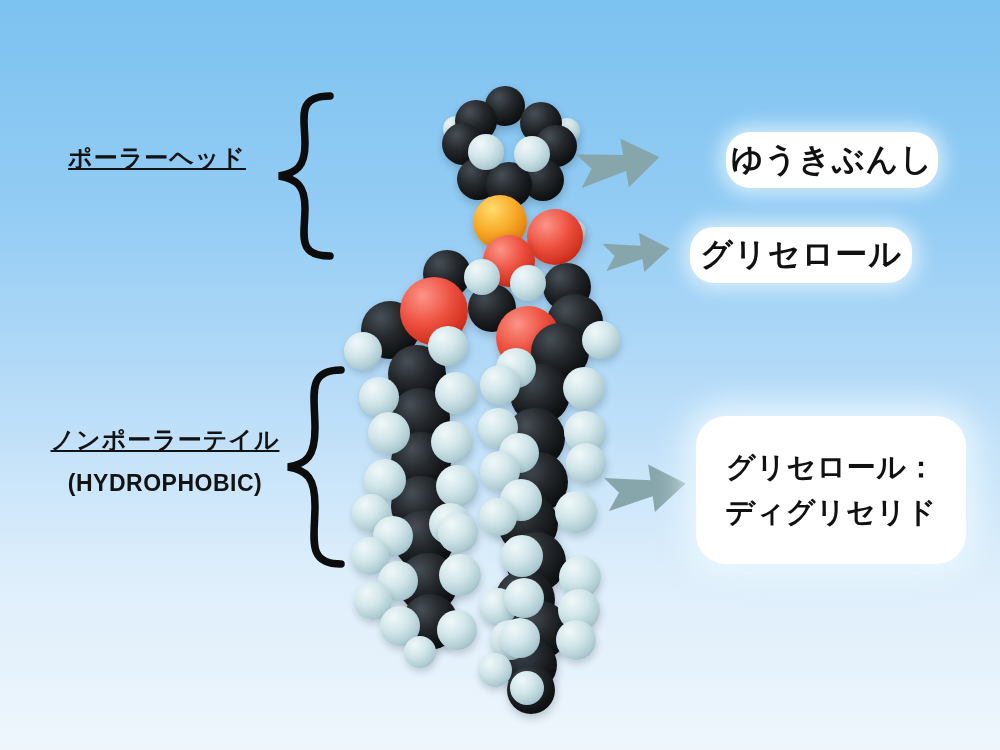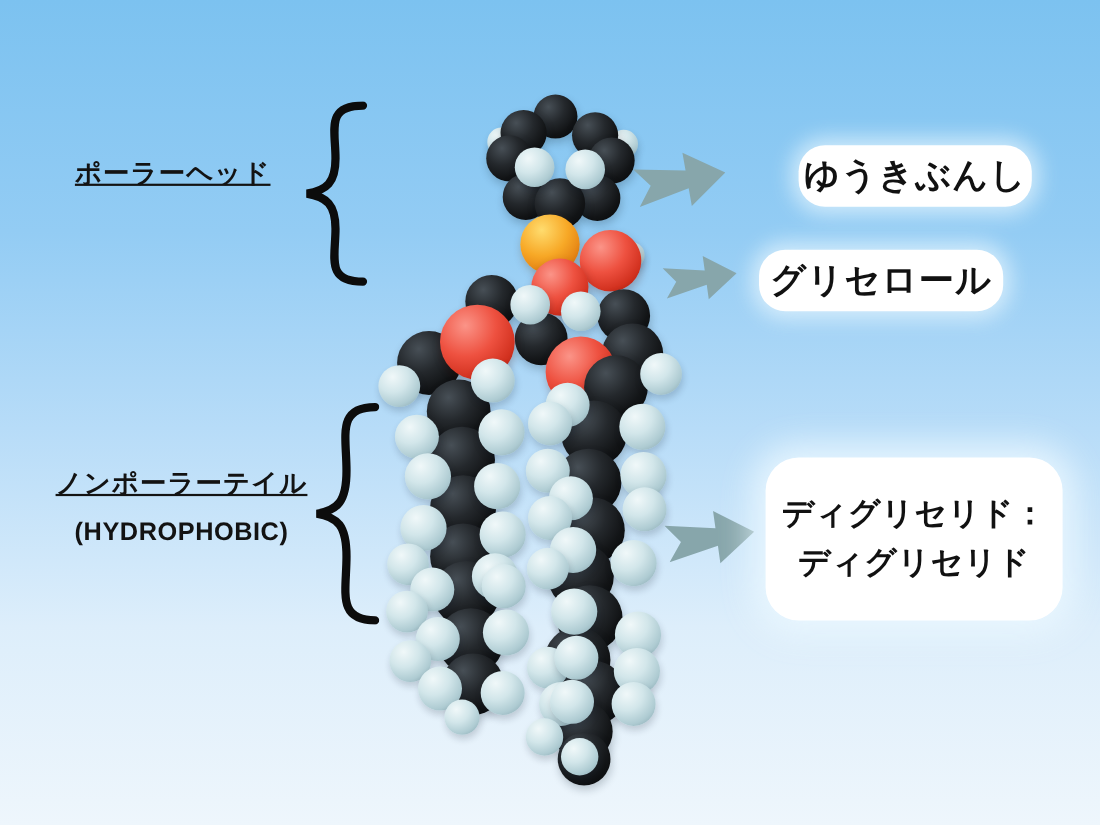--- a/index.html
+++ b/index.html
@@ -151,17 +151,17 @@
     <polygon points="100,31 57,1 57,21 0,10 16,31 0,52 57,41 57,61"></polygon>
   </svg>
 
   <div class="pill" style="left:690px;top:132px;width:212px;height:56px;margin-left:36px;">
     <span>ゆうきぶんし</span>
   </div>
   <div class="pill" style="left:690px;top:227px;width:222px;height:56px;">
     <span>グリセロール</span>
   </div>
   <div class="bigbox" style="left:696px;top:416px;width:270px;height:148px;">
-    <div>ディグリセリド：</div>
+    <div>グリセロール：</div>
     <div>ディグリセリド</div>
   </div>
 
 </div>
 
 </body></html>

